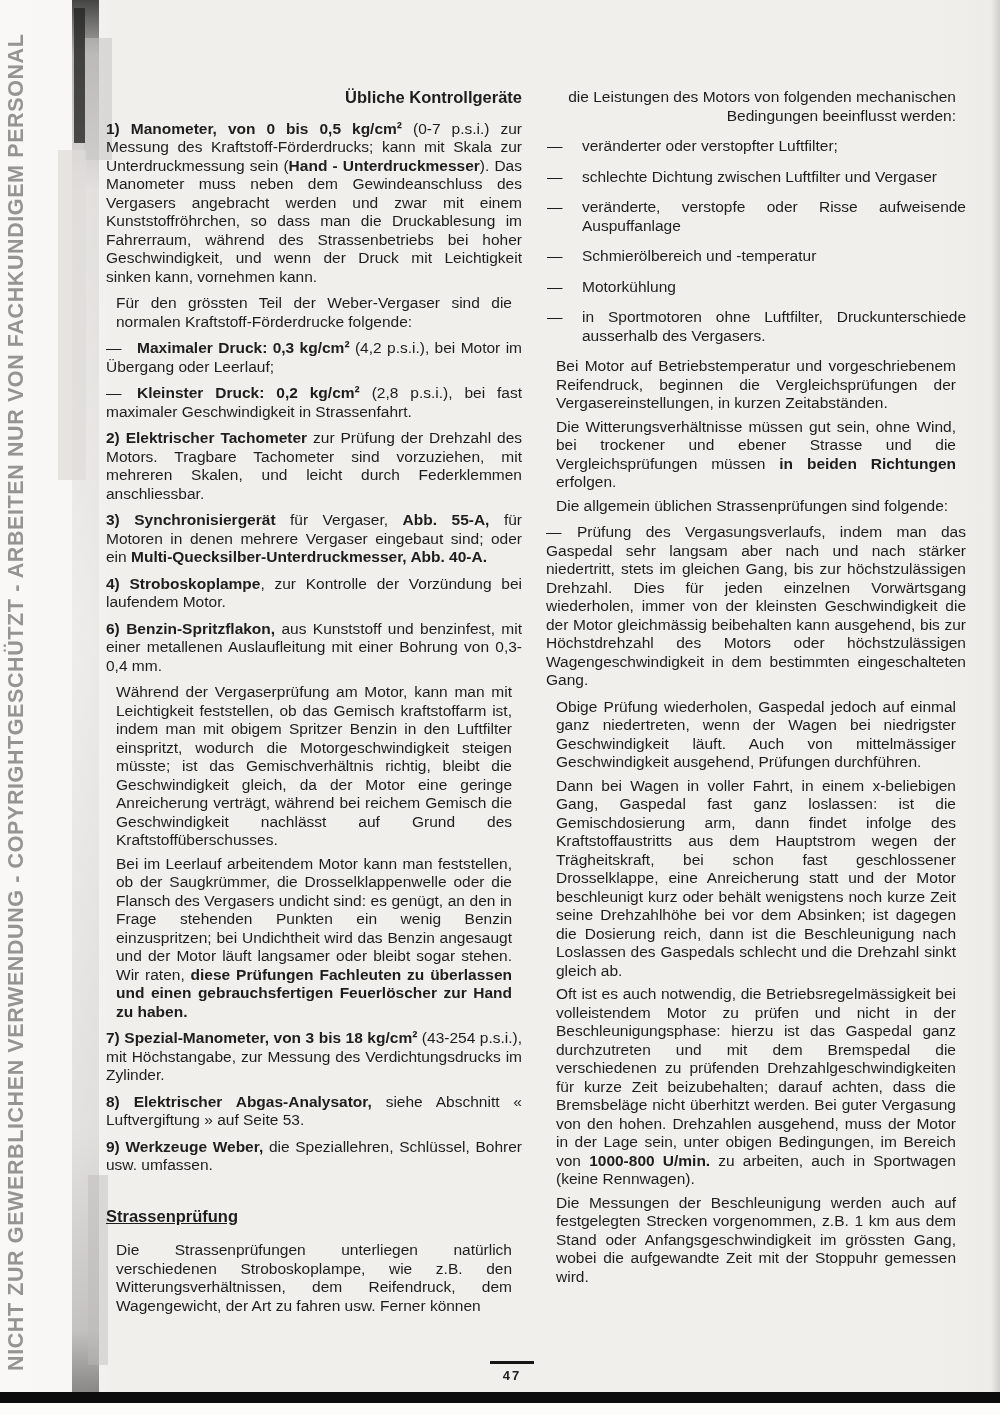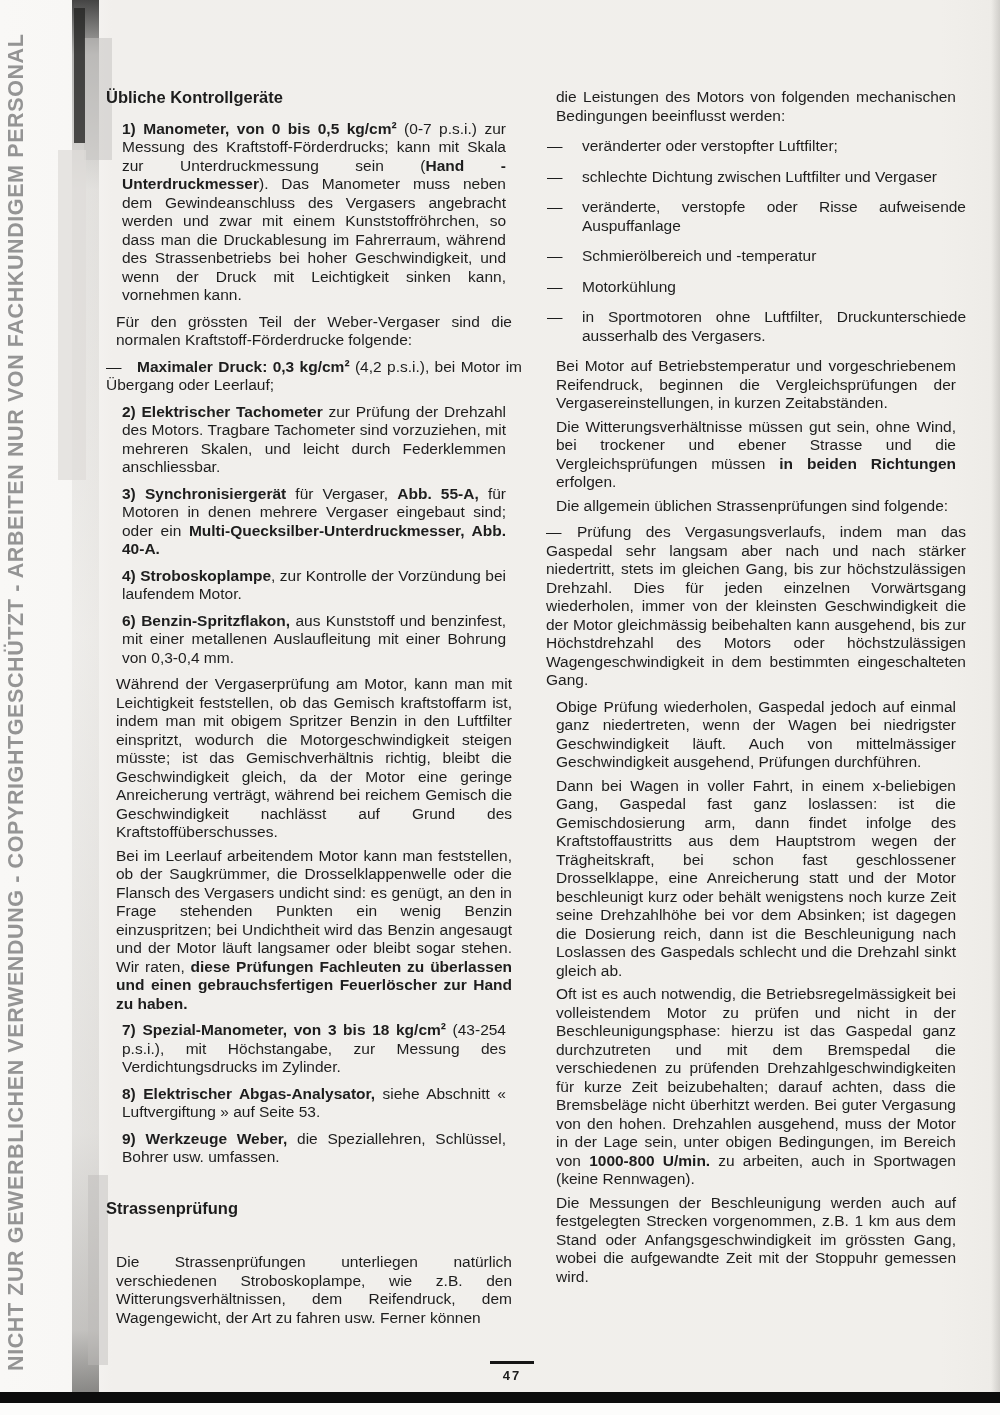--- a/index.html
+++ b/index.html
@@ -28,26 +28,26 @@
     writing-mode:vertical-rl;transform:rotate(180deg);
     white-space:nowrap;
     font-size:21.5px;font-weight:bold;letter-spacing:.6px;
     color:#949494;
   }
   
   .col{position:absolute;top:88px;text-align:justify;font-size:15.5px;line-height:18.5px;}
   .col-left{left:106px;width:416px;}
   .col-right{left:546px;width:420px;}
   .col p{margin:5px 10px;}
-  .col p:first-child{margin-top:0;}
-  .col .item{margin:8px 16px;}
+  .col p:first-child{margin-top:0;text-align:right;}
+  .col .item{margin:8px 0;}
   .col .dashp{margin:8px 0;}
   .col .hang{margin:12px 0;position:relative;padding-left:36px;}
   .col .heading{font-size:16.5px;margin:0 0 13px;text-align:left;}
-  .col .heading2{font-size:16.5px;margin:32px 0 36px;text-align:left;}
+  .col .heading2{font-size:16.5px;margin:32px 0 16px;text-align:left;text-decoration:underline;}
   .b{font-weight:bold;}
   .hang .bullet{position:absolute;left:1px;top:0;}
   .dashp .bullet{display:inline-block;width:31px;}
   
   .footer{position:absolute;left:486px;top:1361px;width:52px;text-align:center;}
   .footer-rule{height:3px;background:#151515;margin:0 4px 4px 4px;}
   .page-num{font-weight:bold;font-size:13px;letter-spacing:2px;}
   .bottom-bar{position:absolute;left:0;top:1392px;width:100%;height:11px;background:#0c0c0c;}
   .below-bar{position:absolute;left:0;top:1403px;width:100%;height:12px;background:#fcfcfb;}
 </style>
@@ -62,20 +62,21 @@
   <div class="art art4"></div>
   <div class="right-edge"></div>
 
   <div class="vtext">NICHT ZUR GEWERBLICHEN VERWENDUNG - COPYRIGHTGESCHÜTZT - ARBEITEN NUR VON FACHKUNDIGEM PERSONAL</div>
 
   <div class="col col-left">
       <p class="heading"><span class="b">Übliche Kontrollgeräte</span></p>
       <p class="item"><span class="b">1) Manometer, von 0 bis 0,5 kg/cm²</span><span> (0-7 p.s.i.) zur Messung des Kraftstoff-Förderdrucks; kann mit Skala zur Unterdruckmessung sein (</span><span class="b">Hand - Unterdruckmesser</span><span>). Das Manometer muss neben dem Gewindeanschluss des Vergasers angebracht werden und zwar mit einem Kunststoffröhrchen, so dass man die Druckablesung im Fahrerraum, während des Strassenbetriebs bei hoher Geschwindigkeit, und wenn der Druck mit Leichtigkeit sinken kann, vornehmen kann.</span></p>
       <p class="para"><span>Für den grössten Teil der Weber-Vergaser sind die normalen Kraftstoff-Förderdrucke folgende:</span></p>
       <p class="dashp"><span class="bullet">—</span><span class="b">Maximaler Druck: 0,3 kg/cm²</span><span> (4,2 p.s.i.), bei Motor im Übergang oder Leerlauf;</span></p>
+      <p class="dashp"><span class="bullet">—</span><span class="b">Kleinster Druck: 0,2 kg/cm²</span><span> (2,8 p.s.i.), bei fast maximaler Geschwindigkeit in Strassenfahrt.</span></p>
       <p class="item"><span class="b">2) Elektrischer Tachometer</span><span> zur Prüfung der Drehzahl des Motors. Tragbare Tachometer sind vorzuziehen, mit mehreren Skalen, und leicht durch Federklemmen anschliessbar.</span></p>
       <p class="item"><span class="b">3) Synchronisiergerät</span><span> für Vergaser, </span><span class="b">Abb. 55-A,</span><span> für Motoren in denen mehrere Vergaser eingebaut sind; oder ein </span><span class="b">Multi-Quecksilber-Unterdruckmesser, Abb. 40-A.</span></p>
       <p class="item"><span class="b">4) Stroboskoplampe</span><span>, zur Kontrolle der Vorzündung bei laufendem Motor.</span></p>
       <p class="item"><span class="b">6) Benzin-Spritzflakon,</span><span> aus Kunststoff und benzinfest, mit einer metallenen Auslaufleitung mit einer Bohrung von 0,3-0,4 mm.</span></p>
       <p class="para"><span>Während der Vergaserprüfung am Motor, kann man mit Leichtigkeit feststellen, ob das Gemisch kraftstoffarm ist, indem man mit obigem Spritzer Benzin in den Luftfilter einspritzt, wodurch die Motorgeschwindigkeit steigen müsste; ist das Gemischverhältnis richtig, bleibt die Geschwindigkeit gleich, da der Motor eine geringe Anreicherung verträgt, während bei reichem Gemisch die Geschwindigkeit nachlässt auf Grund des Kraftstoffüberschusses.</span></p>
       <p class="para"><span>Bei im Leerlauf arbeitendem Motor kann man feststellen, ob der Saugkrümmer, die Drosselklappenwelle oder die Flansch des Vergasers undicht sind: es genügt, an den in Frage stehenden Punkten ein wenig Benzin einzuspritzen; bei Undichtheit wird das Benzin angesaugt und der Motor läuft langsamer oder bleibt sogar stehen. Wir raten, </span><span class="b">diese Prüfungen Fachleuten zu überlassen und einen gebrauchsfertigen Feuerlöscher zur Hand zu haben.</span></p>
       <p class="item"><span class="b">7) Spezial-Manometer, von 3 bis 18 kg/cm²</span><span> (43-254 p.s.i.), mit Höchstangabe, zur Messung des Verdichtungsdrucks im Zylinder.</span></p>
       <p class="item"><span class="b">8) Elektrischer Abgas-Analysator,</span><span> siehe Abschnitt « Luftvergiftung » auf Seite 53.</span></p>
       <p class="item"><span class="b">9) Werkzeuge Weber,</span><span> die Speziallehren, Schlüssel, Bohrer usw. umfassen.</span></p>
       <p class="heading2"><span class="b">Strassenprüfung</span></p>

